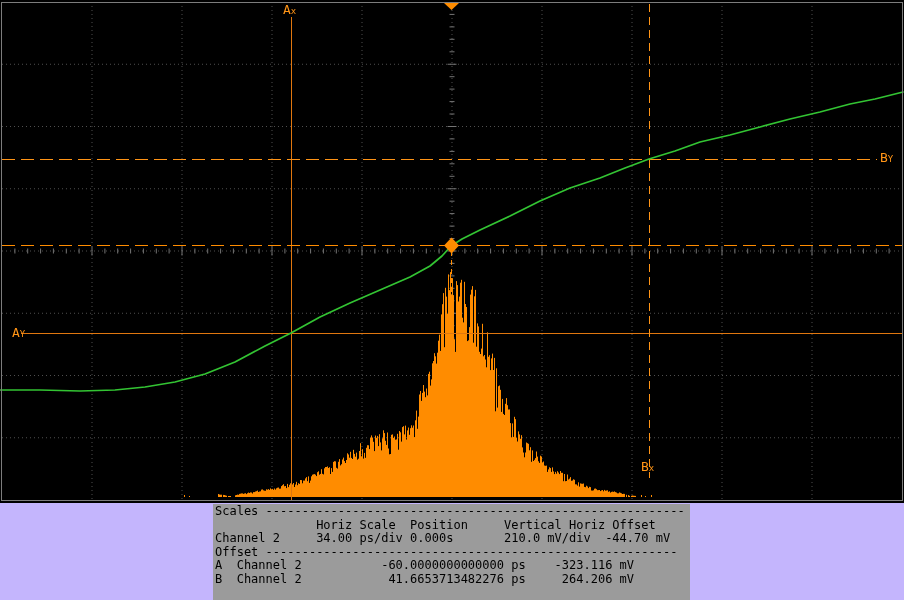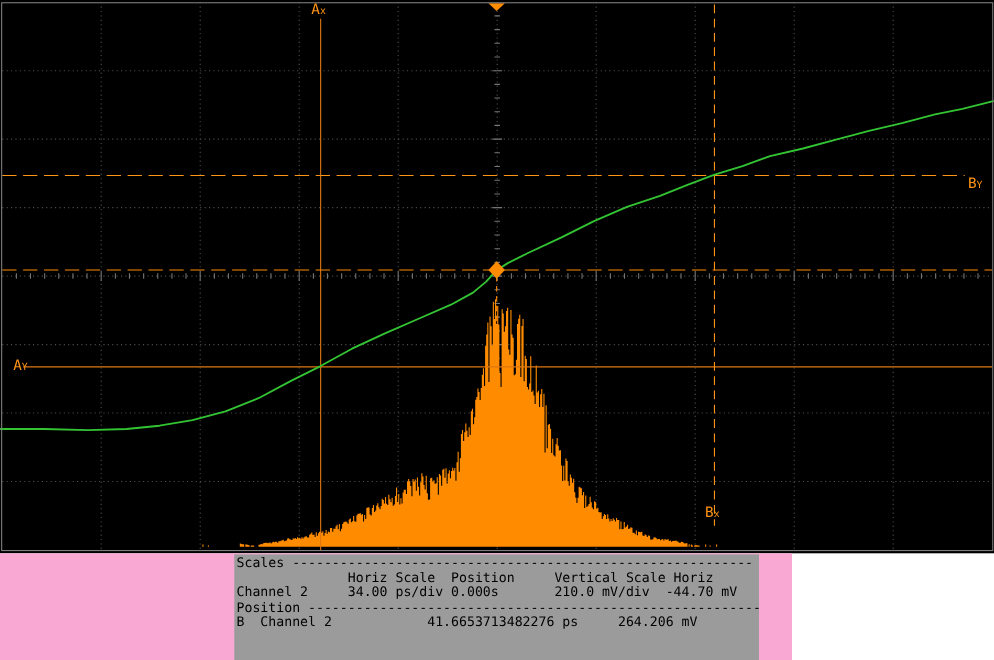--- a/index.html
+++ b/index.html
@@ -3,21 +3,21 @@
 <meta charset="utf-8">
 <style>
   html,body{margin:0;padding:0;background:#ffffff;}
   .screen{position:relative;width:904px;height:600px;overflow:hidden;background:#ffffff;
           font-family:"DejaVu Sans Mono","Liberation Mono",monospace;}
   .scope-area{position:absolute;left:0;top:0;width:904px;height:503px;background:#000000;}
   #scope-svg{position:absolute;left:0;top:0;}
   .mlabel{position:absolute;color:#ff9416;font-family:"DejaVu Sans Mono","Liberation Mono",monospace;
           font-size:13px;line-height:14px;z-index:6;}
   .mlabel .sub{font-size:9px;}
-  .bottom-band{position:absolute;left:0;top:503px;width:720px;height:97px;background:#f9a8d4;}
+  .bottom-band{position:absolute;left:0;top:503px;width:904px;height:97px;background:#c4b5fd;}
   .info-panel{position:absolute;left:213px;top:1px;width:477px;height:96px;background:#9b9b9b;
               box-sizing:border-box;padding:1px 0 0 2px;overflow:hidden;}
   .panel-line{white-space:pre;font-family:"DejaVu Sans Mono","Liberation Mono",monospace;
               font-size:12px;line-height:13.5px;color:#000000;}
 </style>
 </head>
 <body>
 
 <div class="screen">
   <div class="scope-area">
@@ -49,27 +49,28 @@
         <line x1="2" y1="245.5" x2="902" y2="245.5" stroke="#ff8c00" stroke-width="1" stroke-dasharray="13 6"></line>
         <polygon points="451.5,237.5 459,245.5 451.5,253.5 444,245.5" fill="#ff8c00"></polygon>
         <polygon points="444,3 459,3 451.5,10" fill="#ff8c00"></polygon>
         <rect x="1.5" y="2.5" width="901" height="498" fill="none" stroke="#7d7d7d" stroke-width="1"></rect>
       </svg>
 
     <span class="mlabel" style="left:283px;top:3px"><span>A</span><span class="sub">x</span></span>
 
     <span class="mlabel" style="left:12px;top:326px"><span>A</span><span class="sub">Y</span></span>
 
-    <span class="mlabel" style="left:880px;top:161px"><span>B</span><span class="sub">Y</span></span>
+    <span class="mlabel" style="left:880px;top:151px"><span>B</span><span class="sub">Y</span></span>
 
     <span class="mlabel" style="left:641px;top:460px"><span>B</span><span class="sub">x</span></span>
   </div>
 
   <div class="bottom-band">
     <div class="info-panel">
       <div class="panel-line">Scales ----------------------------------------------------------</div>
-      <div class="panel-line">              Horiz Scale  Position     Vertical Scale Horiz</div>
+      <div class="panel-line">              Horiz Scale  Position     Vertical Horiz Offset</div>
       <div class="panel-line">Channel 2     34.00 ps/div 0.000s       210.0 mV/div  -44.70 mV</div>
-      <div class="panel-line">Position ---------------------------------------------------------</div>
+      <div class="panel-line">Offset ---------------------------------------------------------</div>
+      <div class="panel-line">A  Channel 2           -60.0000000000000 ps    -323.116 mV</div>
       <div class="panel-line">B  Channel 2            41.6653713482276 ps     264.206 mV</div>
     </div>
   </div>
 </div>
 
 </body></html>

